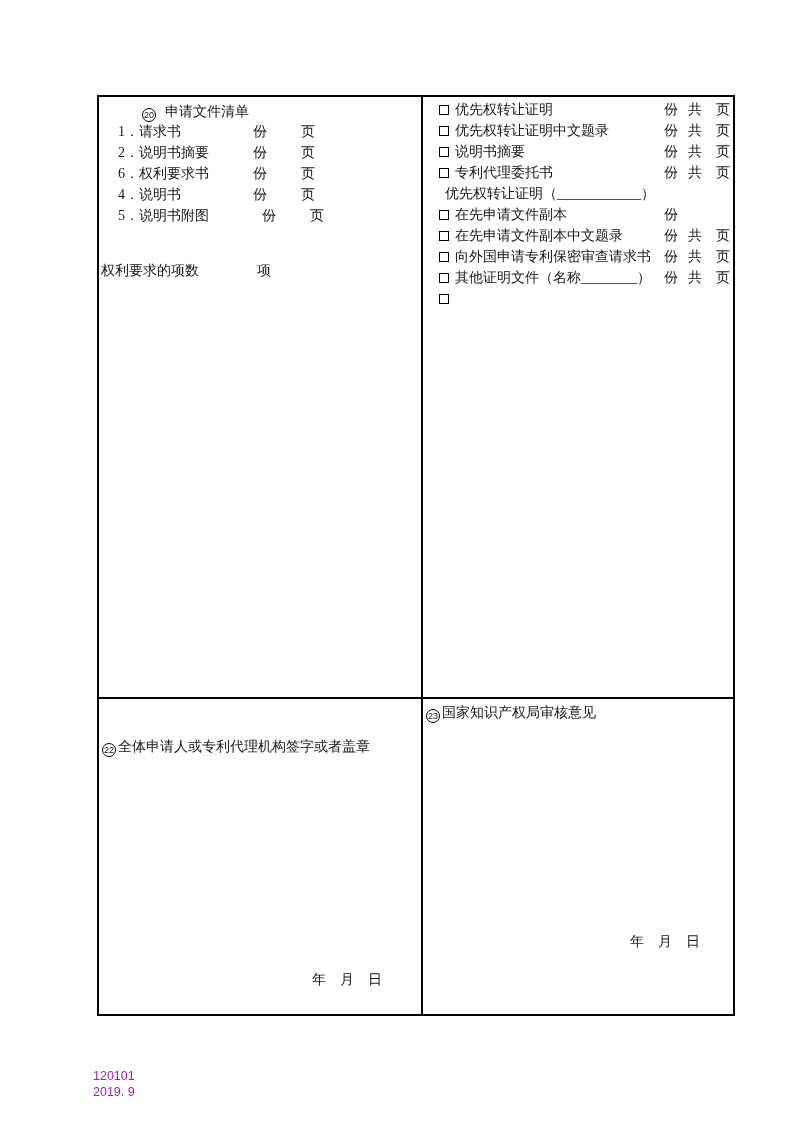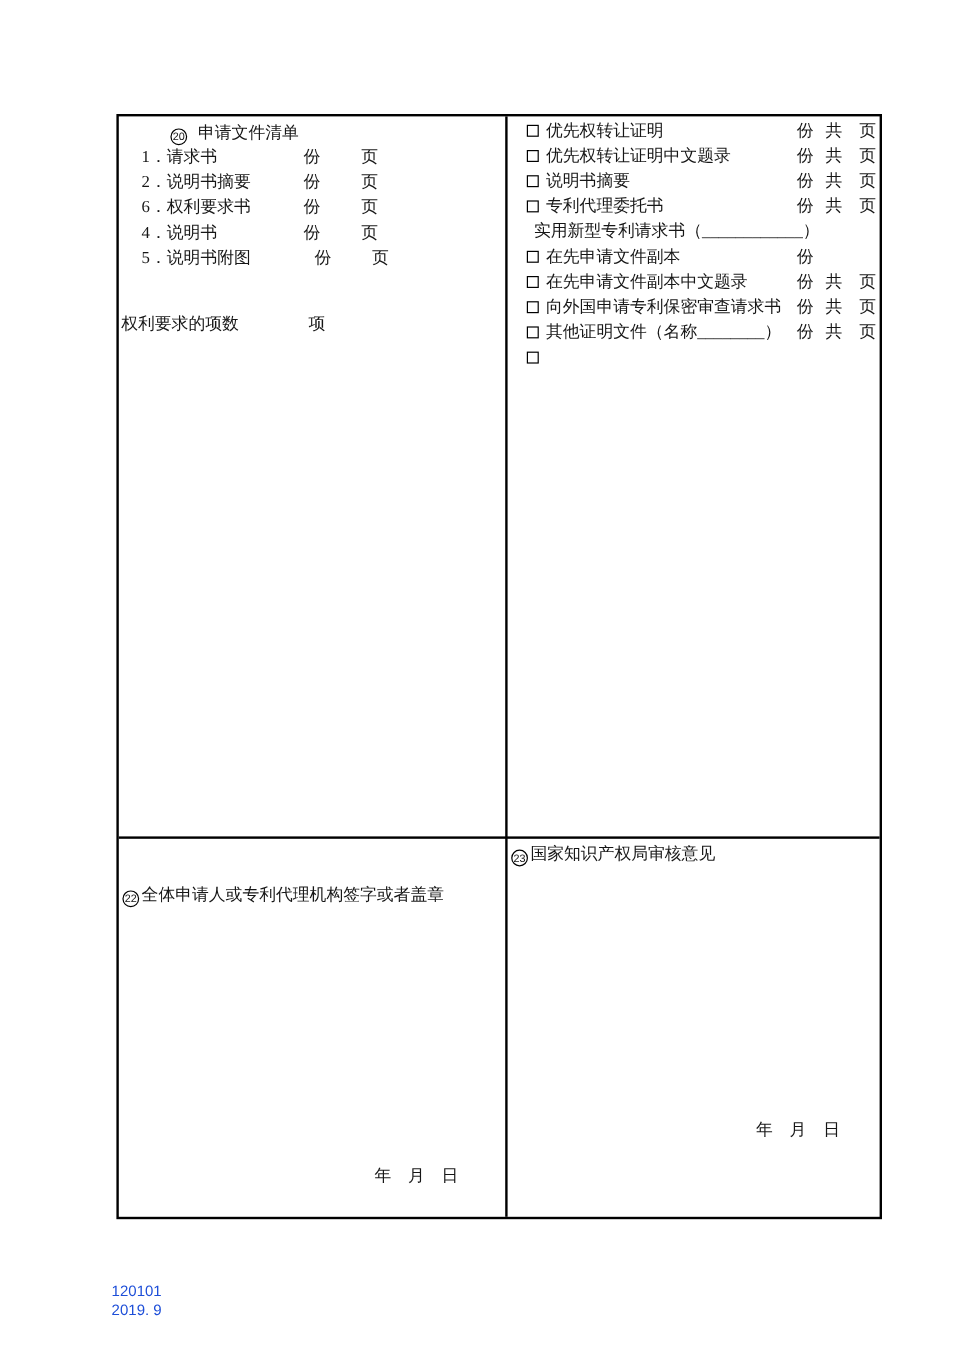--- a/index.html
+++ b/index.html
@@ -68,21 +68,21 @@
     border:1px solid #000; background:#fff;
     margin-right:6px; vertical-align:-1px;
   }
   .date-line { position:absolute; white-space:nowrap; }
   .date-bl { left:213px; top:238px; }
   .date-br { left:207px; top:234px; }
 
   .footer {
     position:absolute; left:93px; top:1068px;
     font-family:"Liberation Sans","DejaVu Sans",sans-serif;
-    font-size:12.5px; line-height:16px; color:#1d4ed8;
+    font-size:12.5px; line-height:16px; color:#a21caf;
   }
 </style>
 </head>
 <body>
 
 <div class="page">
 
 
   <div class="form-table">
     <div class="vline"></div>
@@ -145,21 +145,21 @@
           <span class="u-gong">共</span>
           <span class="u-ye">页</span>
         </div>
         <div class="add-row">
           <span class="checkbox"></span><span>专利代理委托书</span>
           <span class="u-fen">份</span>
           <span class="u-gong">共</span>
           <span class="u-ye">页</span>
         </div>
         <div class="add-row no-box">
-          <span>实用新型专利请求书（____________）</span>
+          <span>优先权转让证明（____________）</span>
         </div>
         <div class="add-row">
           <span class="checkbox"></span><span>在先申请文件副本</span>
           <span class="u-fen">份</span>
         </div>
         <div class="add-row">
           <span class="checkbox"></span><span>在先申请文件副本中文题录</span>
           <span class="u-fen">份</span>
           <span class="u-gong">共</span>
           <span class="u-ye">页</span>

